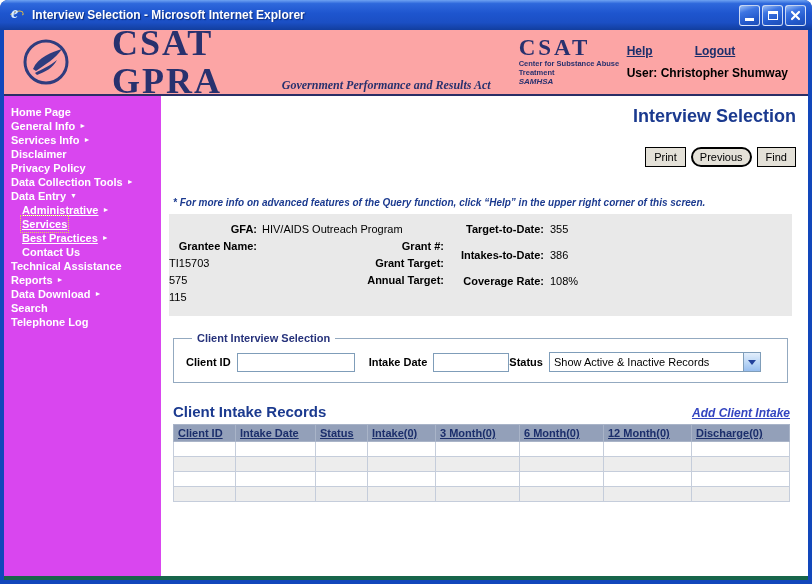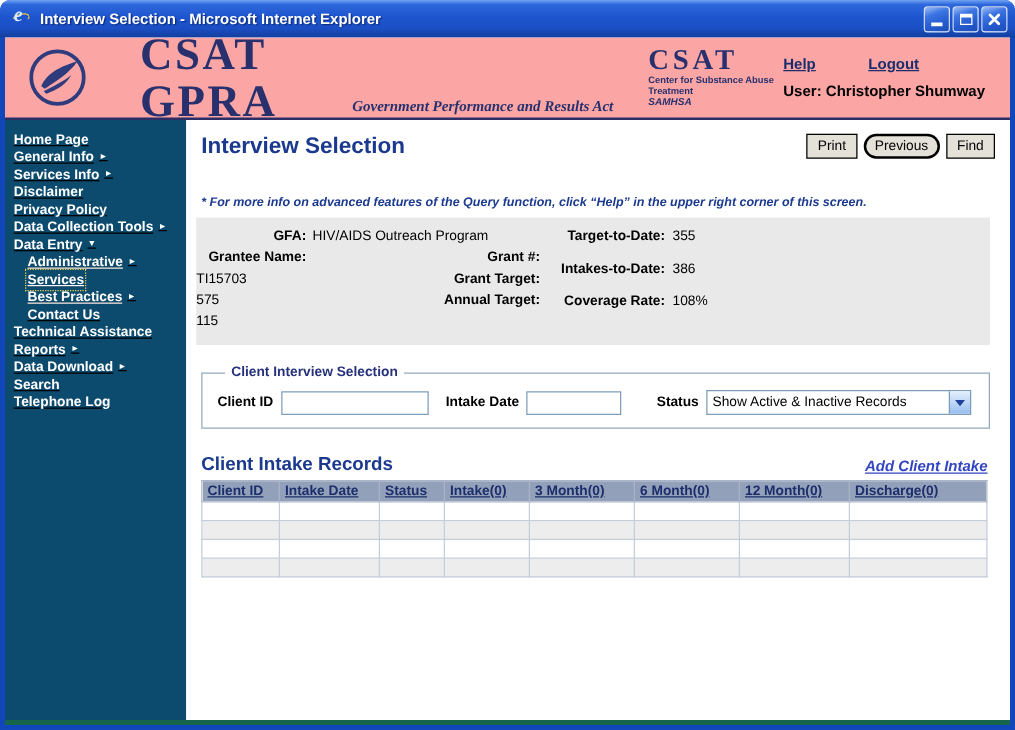--- a/index.html
+++ b/index.html
@@ -69,39 +69,39 @@
   .csat-name { font-family:"Liberation Serif", serif; font-weight:bold; font-size:23px; letter-spacing:3px; line-height:22px; }
   .csat-sub  { font-size:7.5px; font-weight:bold; line-height:9px; }
   .csat-org  { font-size:8px; font-style:italic; font-weight:bold; line-height:10px; }
   .header-right { margin:0 20px 0 auto; display:flex; flex-direction:column; align-items:flex-start; }
   .header-links { display:flex; gap:42px; }
   .hlink { font-size:12px; font-weight:bold; color:#1B2E6B; text-decoration:underline; cursor:pointer; }
   .user-label { font-size:12px; font-weight:bold; color:#000; margin-top:8px; white-space:nowrap; }
 
   
   .body { flex:1; display:flex; min-height:0; }
-  .sidebar { width:145px; background:#0c4a6e; padding-top:9px; flex-shrink:0;text-decoration:underline; }
+  .sidebar { width:157px; background:#d946ef; padding-top:9px; flex-shrink:0; }
   .nav-item {
     display:flex; align-items:center; height:14px; line-height:14px;
     padding-left:7px; color:#fff; font-size:11px; font-weight:bold;
     white-space:nowrap; cursor:pointer;
   }
   .nav-item.indent { padding-left:18px; }
   .nav-label.u { text-decoration:underline; }
   .nav-item.selected .nav-label { outline:1px dotted #E4D44C; outline-offset:1px; }
   .nav-arrow { font-size:7px; margin-left:4px; line-height:14px; }
 
   .content { flex:1; background:#fff; padding:8px 10px 0 8px; overflow:hidden; position:relative; }
 
-  .title-row { display:flex; justify-content:space-between; align-items:flex-end; padding:2px 2px 0 4px; }
+  .title-row { display:flex; justify-content:space-between; align-items:flex-end; padding:2px 2px 0 4px;flex-direction:column; }
   .page-title { font-size:18px; font-weight:bold; color:#1B3A8F; }
   .btns { display:flex; gap:5px; }
   .xp-btn {
     font-family:"Liberation Sans", sans-serif; font-size:11px;
-    padding:3px 8px; background:#E4E1D8; border:1px solid #000; cursor:pointer;
+    padding:3px 8px; background:#E4E1D8; border:1px solid #000; cursor:pointer;margin-top:20px;
   }
   .xp-btn.default { border-width:2px; padding:2px 7px;border-radius:10px; }
 
   .note {
     margin:30px 4px 6px 4px; font-size:10px; font-style:italic; font-weight:bold; color:#1B3A8F;
   }
 
   
   .info-box {
     background:#E9E9E9; margin:2px 6px 0 0; padding:8px 0 12px 0;
@@ -111,21 +111,21 @@
     display:grid; grid-template-columns:88px 182px; column-gap:5px; row-gap:3px; align-content:start;
   }
   .info-grid-right {
     display:grid; grid-template-columns:96px 60px; column-gap:6px; row-gap:12px; align-content:start; margin-left:4px;
   }
   .info-label { text-align:right; font-weight:bold; white-space:nowrap; }
   .info-value {}
 
   
   .filter-fieldset {
-    border:1px solid #93A9C0; margin:16px 6px 0 4px; padding:8px 10px 10px 12px;
+    border:1px solid #93A9C0; margin:16px 22px 0 4px; padding:8px 22px 10px 12px;
   }
   .filter-fieldset legend { font-size:11px; font-weight:bold; color:#26327B; padding:0 5px; margin-left:6px; }
   .filter-row { display:flex; align-items:center; font-size:11px; }
   .f-label { font-weight:bold; margin-right:6px; white-space:nowrap; }
   .text-input {
     height:19px; border:1px solid #7F9DB9; font-size:11px; padding:2px 3px;
     font-family:"Liberation Sans", sans-serif;
   }
   .in-clientid { width:118px; margin-right:14px; }
   .in-intake   { width:76px; }

